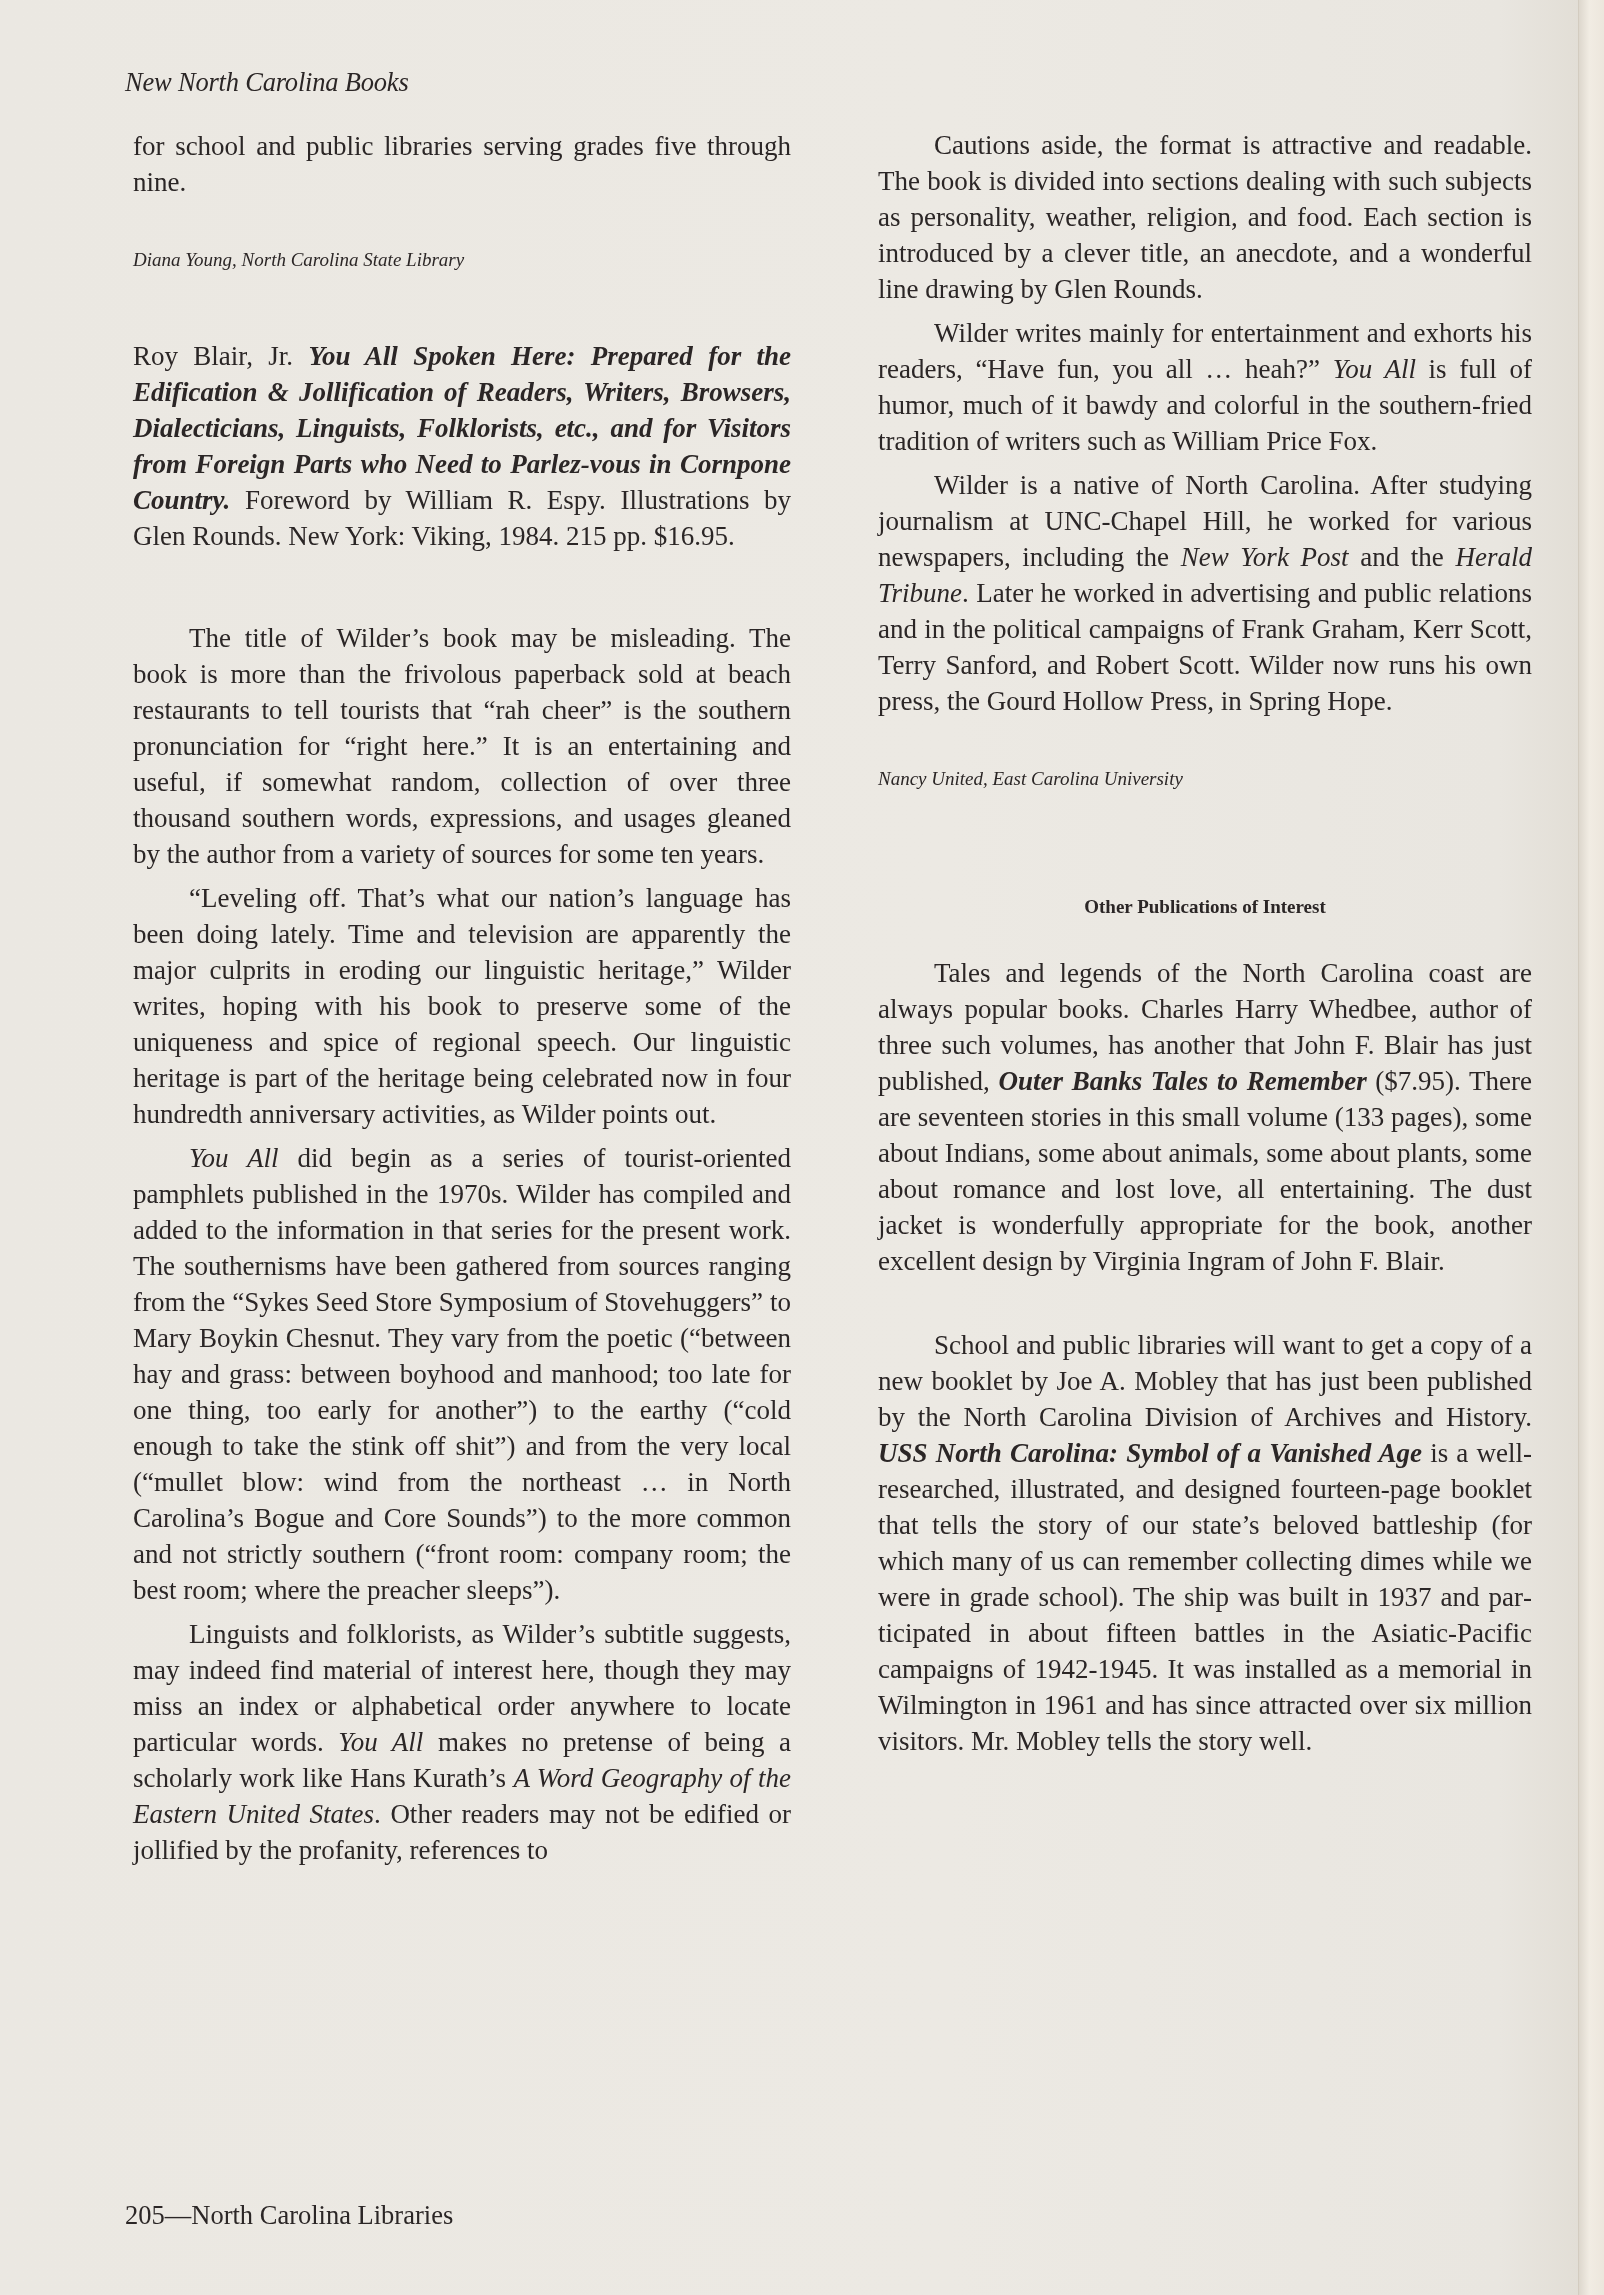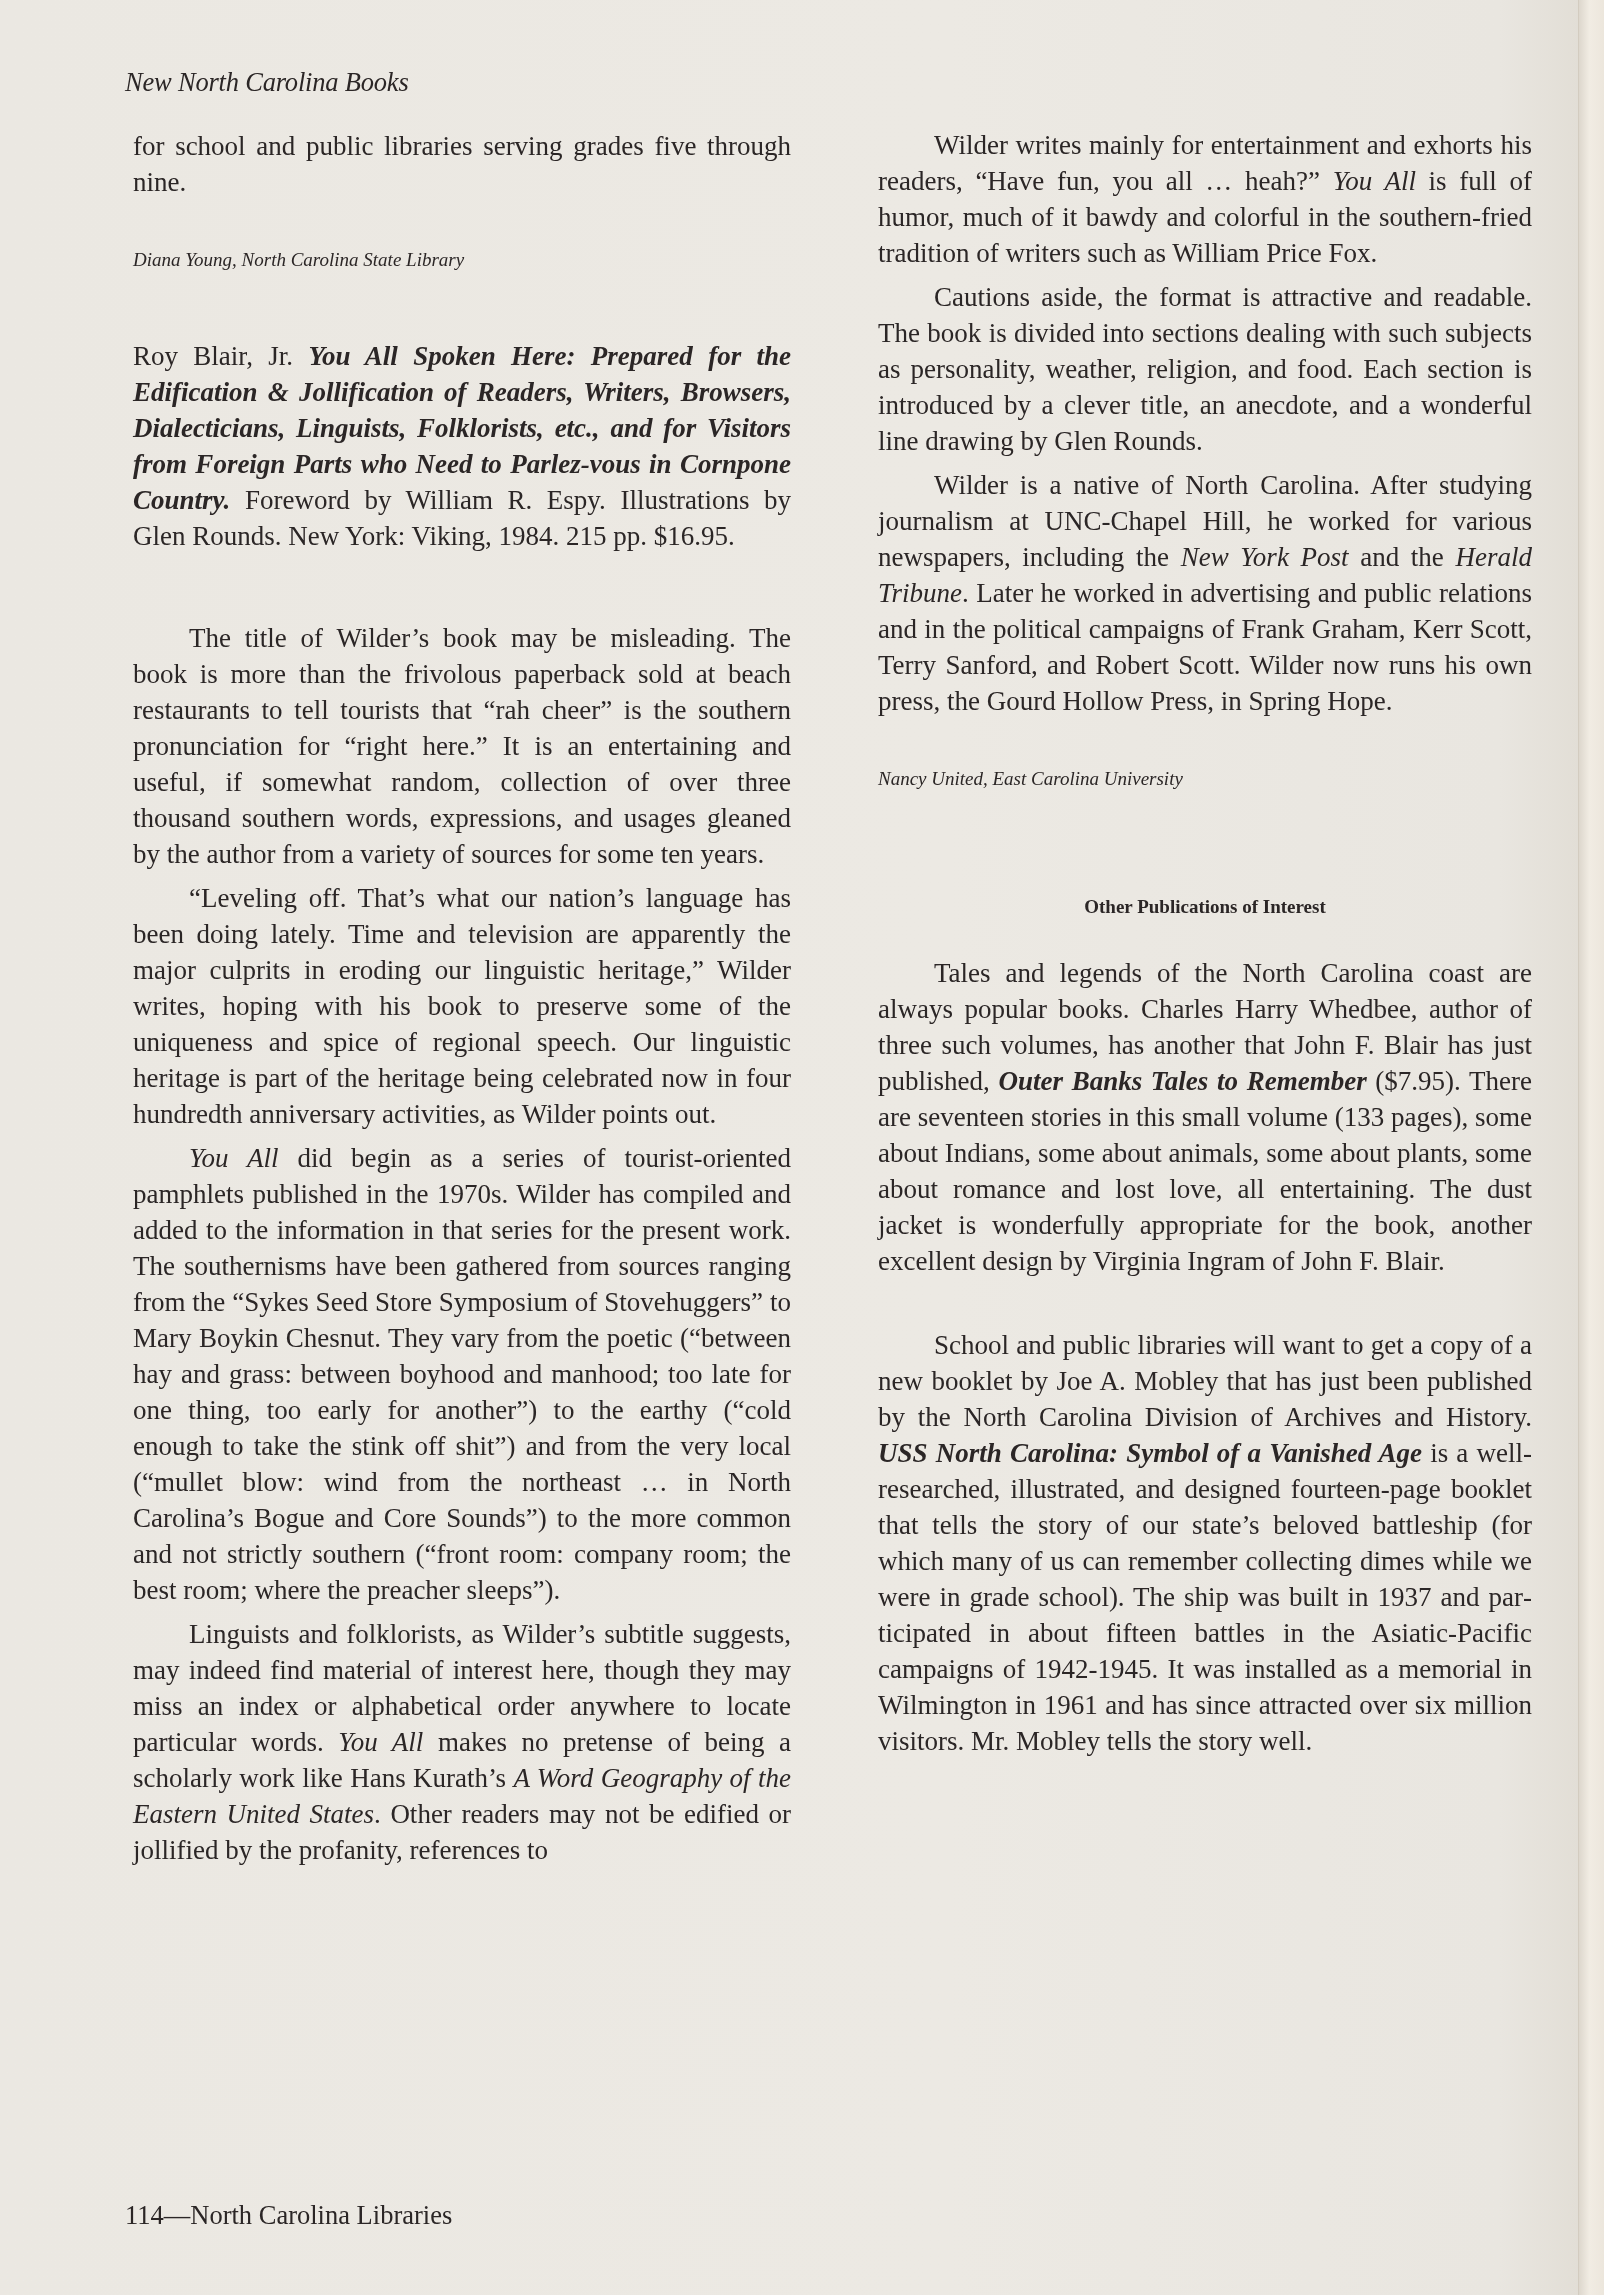--- a/index.html
+++ b/index.html
@@ -67,28 +67,28 @@
   <div class="gap-lg"></div>
   <p><span>Roy Blair, Jr.</span> <span class="bi">You All Spoken Here: Prepared for the Edification &amp; Jollification of Readers, Writers, Browsers, Dialecticians, Linguists, Folklorists, etc., and for Visitors from Foreign Parts who Need to Parlez-vous in Cornpone Country.</span> <span>Foreword by William R. Espy. Illustrations by Glen Rounds. New York: Viking, 1984. 215 pp. $16.95.</span></p>
   <div class="gap-lg"></div>
   <p class="indent">The title of Wilder’s book may be misleading. The book is more than the frivolous paperback sold at beach restaurants to tell tourists that “rah cheer” is the southern pronunciation for “right here.” It is an entertaining and useful, if some­what random, collection of over three thousand southern words, expressions, and usages gleaned by the author from a variety of sources for some ten years.</p>
   <p class="indent">“Leveling off. That’s what our nation’s lan­guage has been doing lately. Time and television are apparently the major culprits in eroding our linguistic heritage,” Wilder writes, hoping with his book to preserve some of the uniqueness and spice of regional speech. Our linguistic heritage is part of the heritage being celebrated now in four hundredth anniversary activities, as Wilder points out.</p>
   <p class="indent"><span class="it">You All</span><span> did begin as a series of tourist-or­iented pamphlets published in the 1970s. Wilder has compiled and added to the information in that series for the present work. The southern­isms have been gathered from sources ranging from the “Sykes Seed Store Symposium of Stove­huggers” to Mary Boykin Chesnut. They vary from the poetic (“between hay and grass: between boy­hood and manhood; too late for one thing, too early for another”) to the earthy (“cold enough to take the stink off shit”) and from the very local (“mullet blow: wind from the northeast … in North Carolina’s Bogue and Core Sounds”) to the more common and not strictly southern (“front room: company room; the best room; where the preacher sleeps”).</span></p>
   <p class="indent"><span>Linguists and folklorists, as Wilder’s subtitle suggests, may indeed find material of interest here, though they may miss an index or alphabet­ical order anywhere to locate particular words. </span><span class="it">You All</span><span> makes no pretense of being a scholarly work like Hans Kurath’s </span><span class="it">A Word Geography of the Eastern United States</span><span>. Other readers may not be edified or jollified by the profanity, references to</span></p>
 </div>
 
 <div class="col col-right">
+  <p class="indent">Cautions aside, the format is attractive and readable. The book is divided into sections dealing with such subjects as personality, weather, relig­ion, and food. Each section is introduced by a clever title, an anecdote, and a wonderful line drawing by Glen Rounds.</p>
   <p class="indent"><span>Wilder writes mainly for entertainment and exhorts his readers, “Have fun, you all … heah?” </span><span class="it">You All</span><span> is full of humor, much of it bawdy and colorful in the southern-fried tradition of writers such as William Price Fox.</span></p>
-  <p class="indent">Cautions aside, the format is attractive and readable. The book is divided into sections dealing with such subjects as personality, weather, relig­ion, and food. Each section is introduced by a clever title, an anecdote, and a wonderful line drawing by Glen Rounds.</p>
   <p class="indent"><span>Wilder is a native of North Carolina. After studying journalism at UNC-Chapel Hill, he worked for various newspapers, including the </span><span class="it">New York Post</span><span> and the </span><span class="it">Herald Tribune</span><span>. Later he worked in advertising and public relations and in the political campaigns of Frank Graham, Kerr Scott, Terry Sanford, and Robert Scott. Wilder now runs his own press, the Gourd Hollow Press, in Spring Hope.</span></p>
   <div class="gap-md"></div>
   <p class="byline">Nancy United, East Carolina University</p>
   <div class="gap-lg"></div>
   <div class="gap-md"></div>
   <p class="section-heading">Other Publications of Interest</p>
   <div class="gap-sm"></div>
   <p class="indent"><span>Tales and legends of the North Carolina coast are always popular books. Charles Harry Whed­bee, author of three such volumes, has another that John F. Blair has just published, </span><span class="bi">Outer Banks Tales to Remember</span><span> ($7.95). There are seventeen stories in this small volume (133 pages), some about Indians, some about animals, some about plants, some about romance and lost love, all entertaining. The dust jacket is wonder­fully appropriate for the book, another excellent design by Virginia Ingram of John F. Blair.</span></p>
   <div class="gap-md"></div>
   <p class="indent"><span>School and public libraries will want to get a copy of a new booklet by Joe A. Mobley that has just been published by the North Carolina Divi­sion of Archives and History. </span><span class="bi">USS North Caro­lina: Symbol of a Vanished Age</span><span> is a well-researched, illustrated, and designed fourteen-page booklet that tells the story of our state’s beloved battleship (for which many of us can remember collecting dimes while we were in grade school). The ship was built in 1937 and par­ticipated in about fifteen battles in the Asiatic-Pacific campaigns of 1942-1945. It was installed as a memorial in Wilmington in 1961 and has since attracted over six million visitors. Mr. Mob­ley tells the story well.</span></p>
 </div>
 
-<div class="footer">114—North Carolina Libraries</div>
+<div class="footer">205—North Carolina Libraries</div>
 
 
 </body></html>

